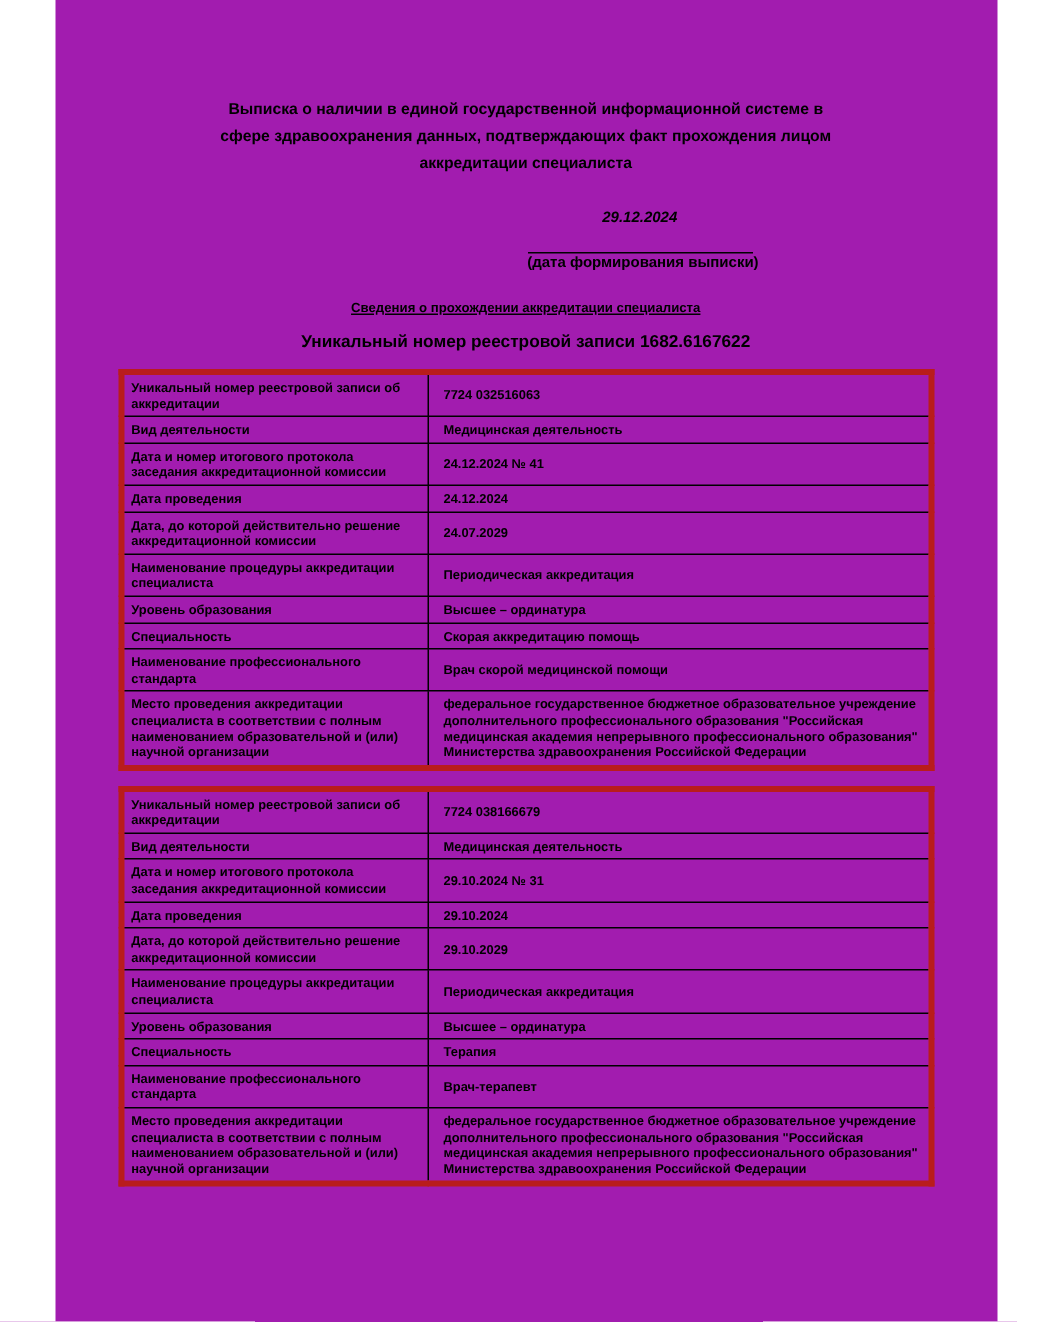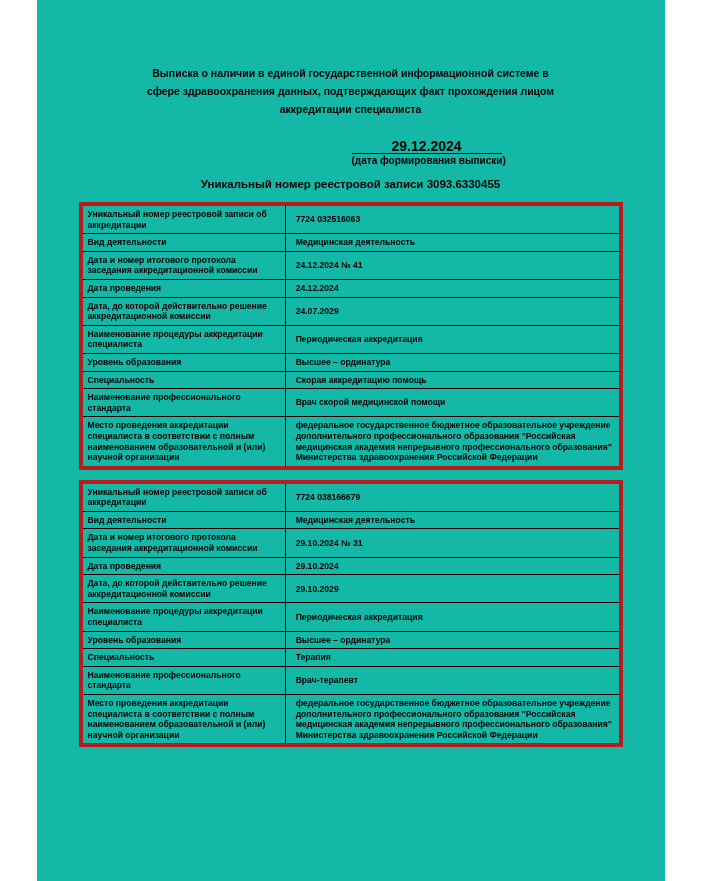--- a/index.html
+++ b/index.html
@@ -2,44 +2,45 @@
 <html><head>
 <meta charset="utf-8">
 <style>
   * { margin: 0; padding: 0; box-sizing: border-box; }
   html, body { background: #ffffff; }
   .page {
     position: relative;
     width: 628px;
     height: 881px;
     margin: 0 auto;
-    background: #14b8a6;
+    background: #a21caf;
     color: #000000;
     font-family: "Liberation Sans", sans-serif;
     font-weight: bold;
     padding-top: 64px;
     overflow: hidden;
   }
   .doc-title {
     width: 420px;
     margin: 0 auto;
     text-align: center;
     font-size: 10.5px;
     line-height: 18px;
   }
   .date-block {
     width: 150px;
     margin: 22px 163px 0 auto;
     text-align: center;
   }
   .date-value {
-    font-size: 14px;
+    font-size: 10px;
     line-height: 12px;
-    padding-bottom: 1px;
+    padding-bottom: 16px;
     border-bottom: 1.5px solid #000000;
+    font-style: italic;
   }
   .date-caption {
     font-size: 10px;
     line-height: 12px;
     padding-top: 1px;
     white-space: nowrap;
   }
   .intro {
     width: 578px;
     margin: 18px auto 0;
@@ -85,22 +86,23 @@
 <div class="page">
 
   <div class="doc-title">Выписка о наличии в единой государственной информационной системе в сфере здравоохранения данных, подтверждающих факт прохождения лицом аккредитации специалиста</div>
 
   <div class="date-block">
     <div class="date-value">29.12.2024</div>
     <div class="date-caption">(дата формирования выписки)</div>
   </div>
 
 
+  <div class="section-heading">Сведения о прохождении аккредитации специалиста</div>
 
-  <div class="record-heading">Уникальный номер реестровой записи 3093.6330455</div>
+  <div class="record-heading">Уникальный номер реестровой записи 1682.6167622</div>
 
   <table class="acc-table">
     <tbody>
       <tr>
         <td class="cell-label">Уникальный номер реестровой записи об аккредитации</td>
         <td class="cell-value">7724 032516063</td>
       </tr>
       <tr>
         <td class="cell-label">Вид деятельности</td>
         <td class="cell-value">Медицинская деятельность</td>

